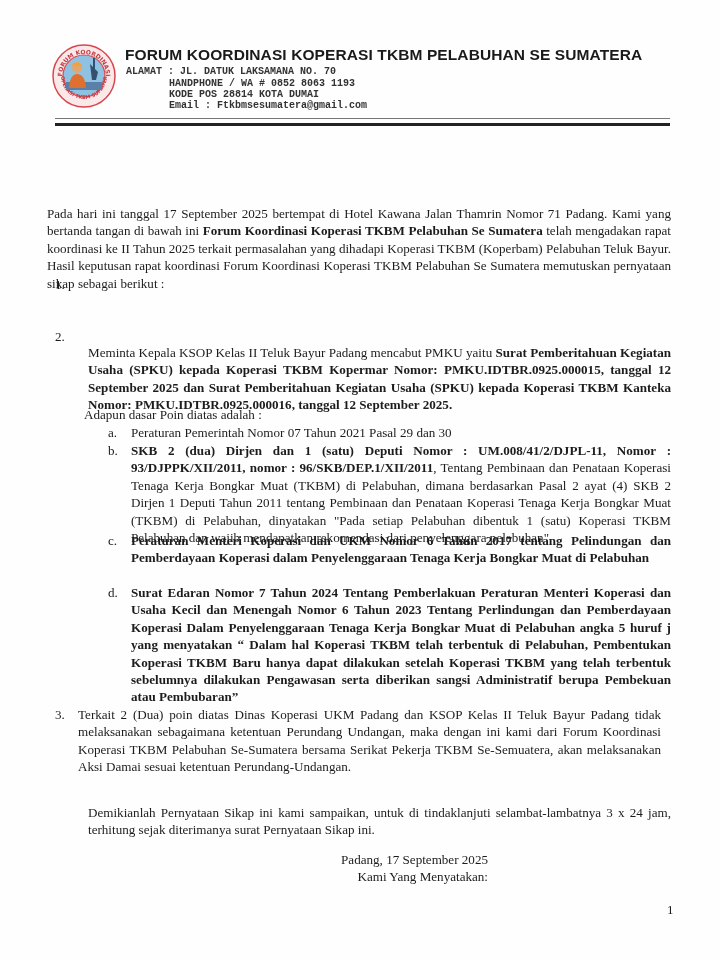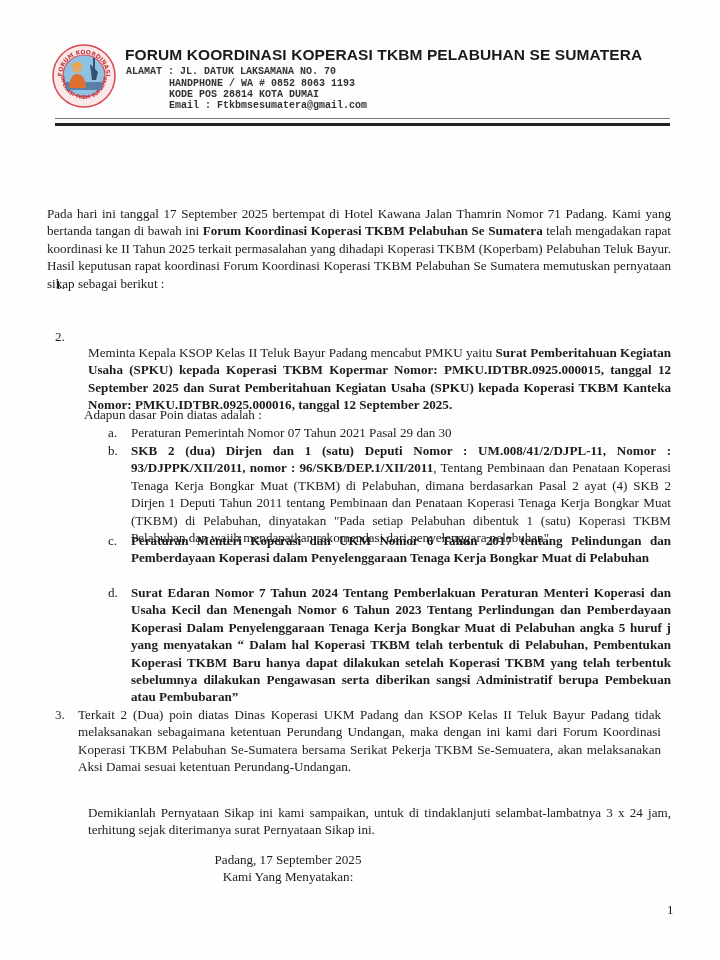--- a/index.html
+++ b/index.html
@@ -83,17 +83,17 @@
     <b>Surat Edaran Nomor 7 Tahun 2024 Tentang Pemberlakuan Peraturan Menteri Koperasi dan Usaha Kecil dan Menengah Nomor 6 Tahun 2023 Tentang Perlindungan dan Pemberdayaan Koperasi Dalam Penyelenggaraan Tenaga Kerja Bongkar Muat di Pelabuhan angka 5 huruf j yang menyatakan “ Dalam hal Koperasi TKBM telah terbentuk di Pelabuhan, Pembentukan Koperasi TKBM Baru hanya dapat dilakukan setelah Koperasi TKBM yang telah terbentuk sebelumnya dilakukan Pengawasan serta diberikan sangsi Administratif berupa Pembekuan atau Pembubaran”</b><span></span>
   </div>
 
   <div class="num" style="left:55px;top:706px;">3.</div>
   <div class="p" style="left:78px;top:706px;width:583px;">
     <span>Terkait 2 (Dua) poin diatas Dinas Koperasi UKM Padang dan KSOP Kelas II Teluk Bayur Padang tidak melaksanakan sebagaimana ketentuan Perundang Undangan, maka dengan ini kami dari Forum Koordinasi Koperasi TKBM Pelabuhan Se-Sumatera bersama Serikat Pekerja TKBM Se-Semuatera, akan melaksanakan Aksi Damai sesuai ketentuan Perundang-Undangan.</span>
   </div>
 
   <div class="p" style="left:88px;top:804px;width:583px;">Demikianlah Pernyataan Sikap ini kami sampaikan, untuk di tindaklanjuti selambat-lambatnya 3 x 24 jam, terhitung sejak diterimanya surat Pernyataan Sikap ini.</div>
 
-  <div class="p" style="left:88px;top:851px;width:400px;text-align:center;">Padang, 17 September 2025</div>
-  <div class="p" style="left:88px;top:868px;width:400px;text-align:center;">Kami Yang Menyatakan:</div>
+  <div class="p" style="left:88px;top:851px;width:400px;text-align:right;">Padang, 17 September 2025</div>
+  <div class="p" style="left:88px;top:868px;width:400px;text-align:right;">Kami Yang Menyatakan:</div>
 
   <div class="page-num">1</div>
 </div>
 
 </body></html>

